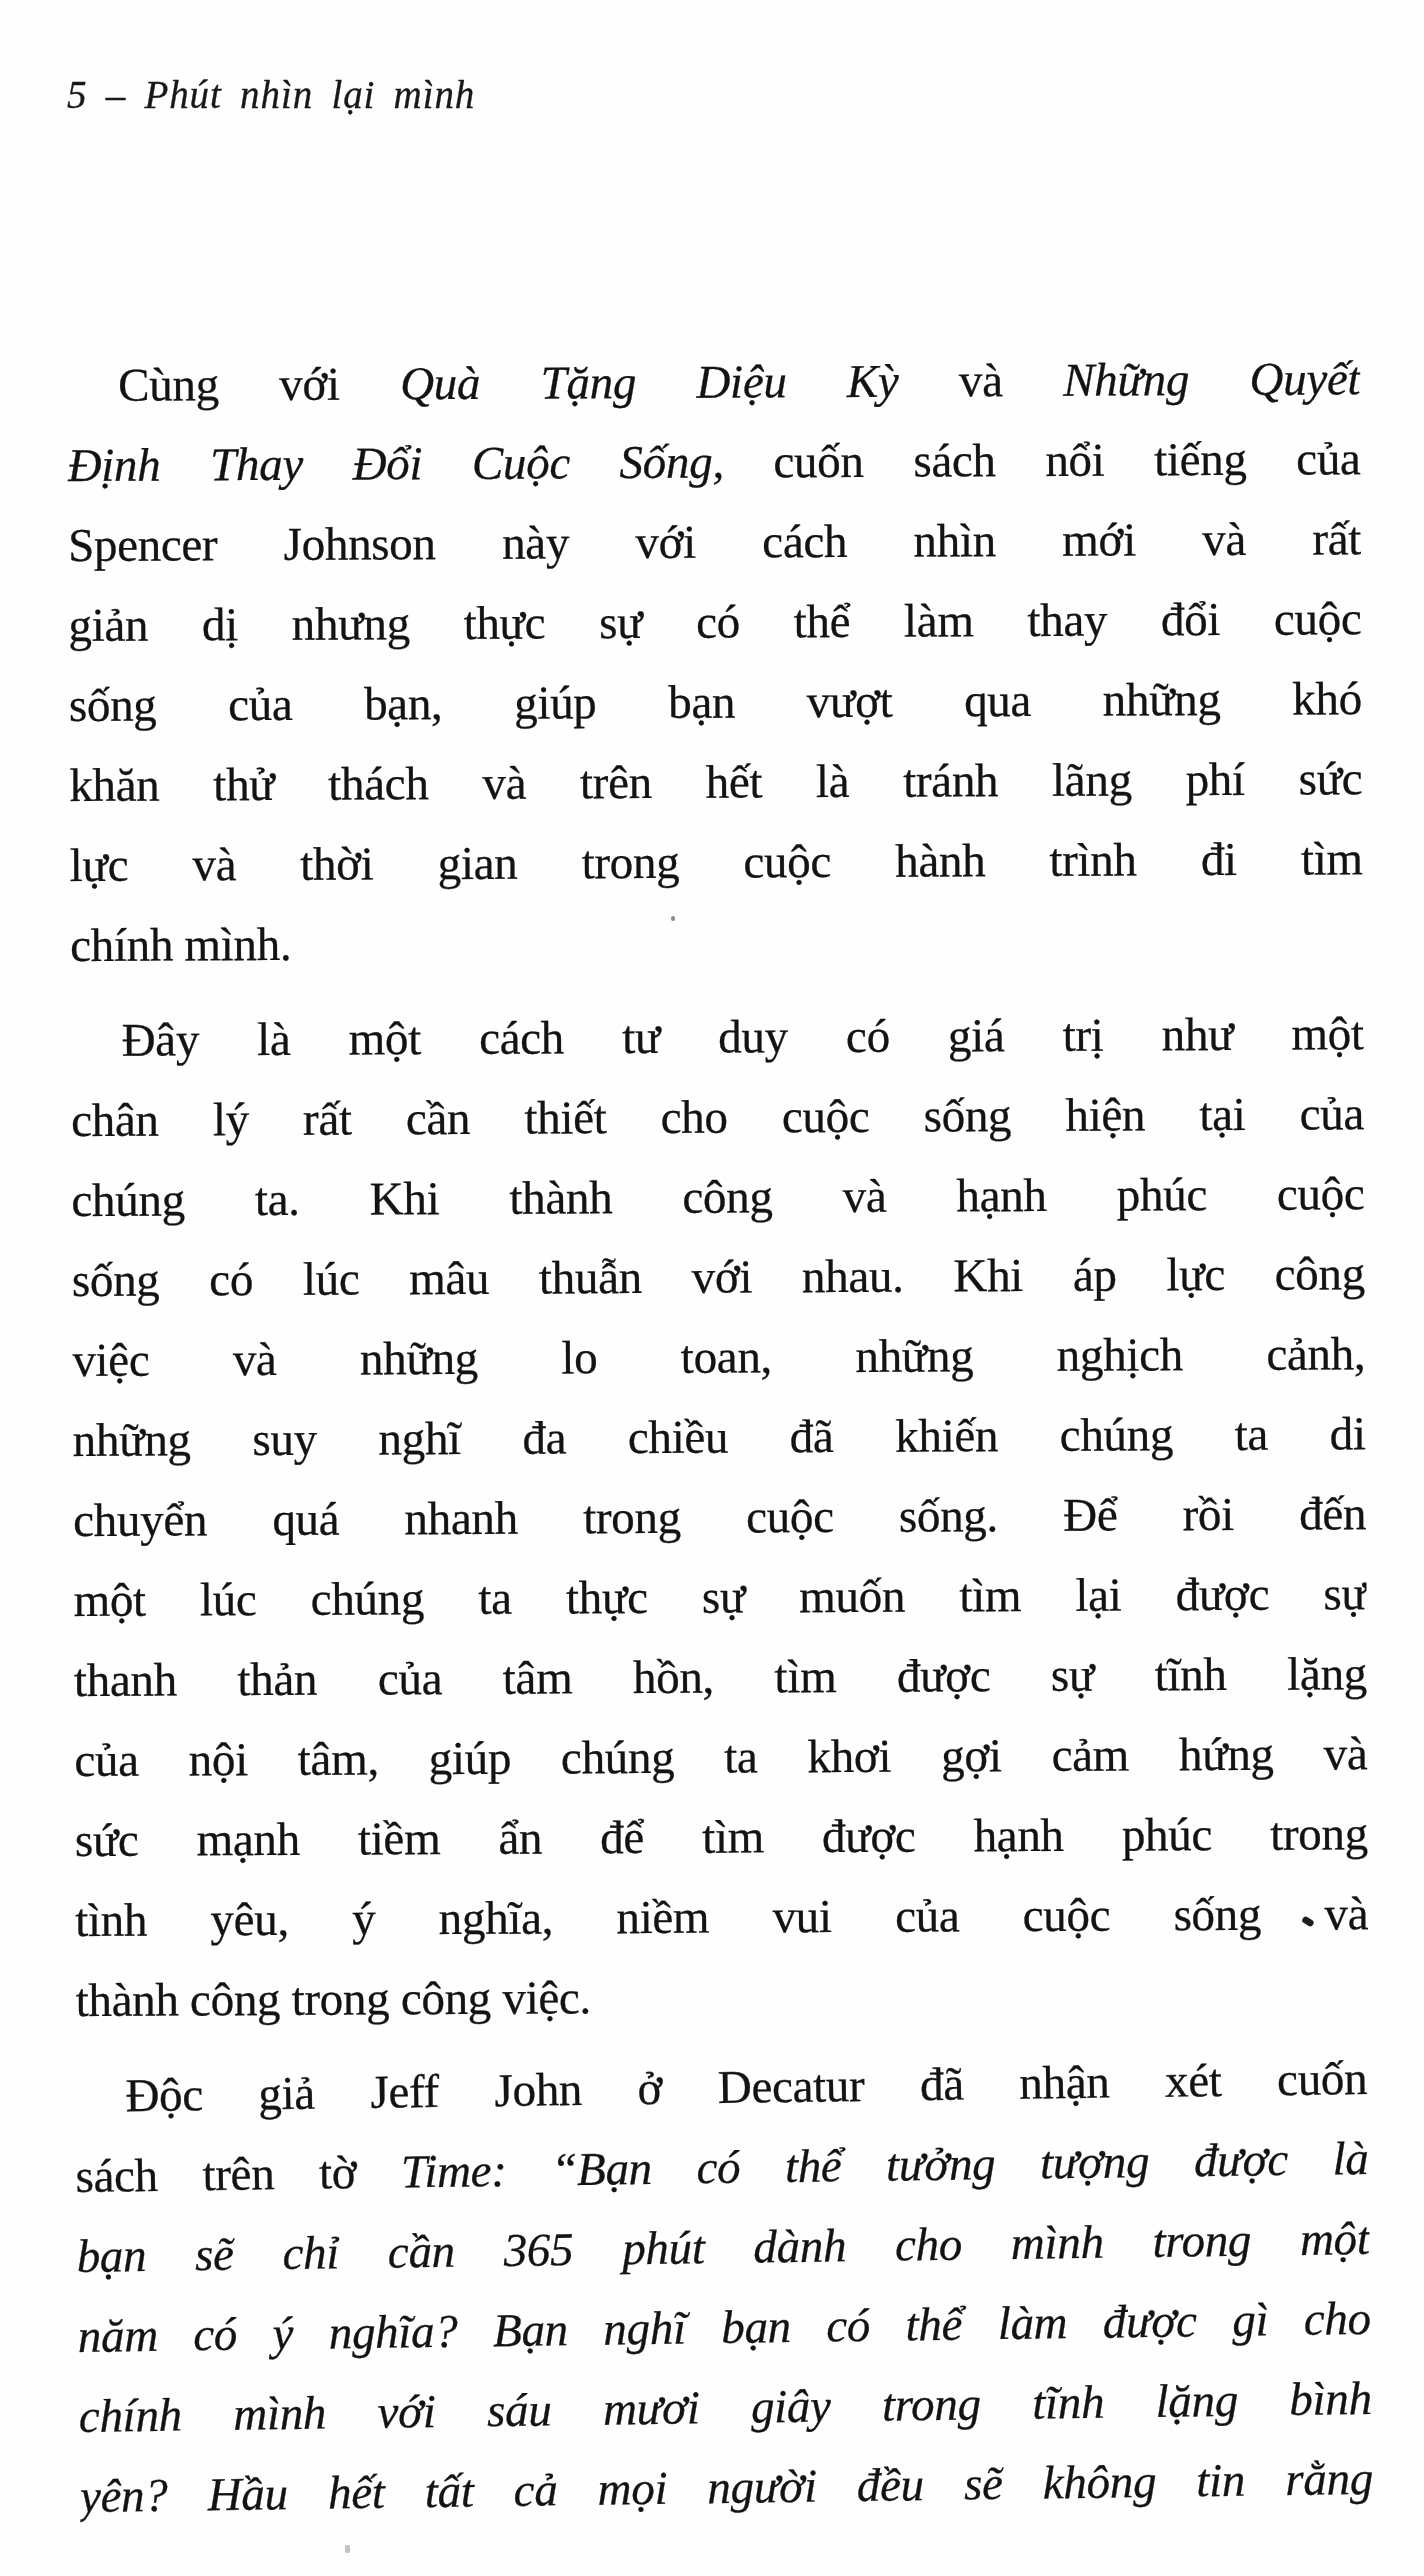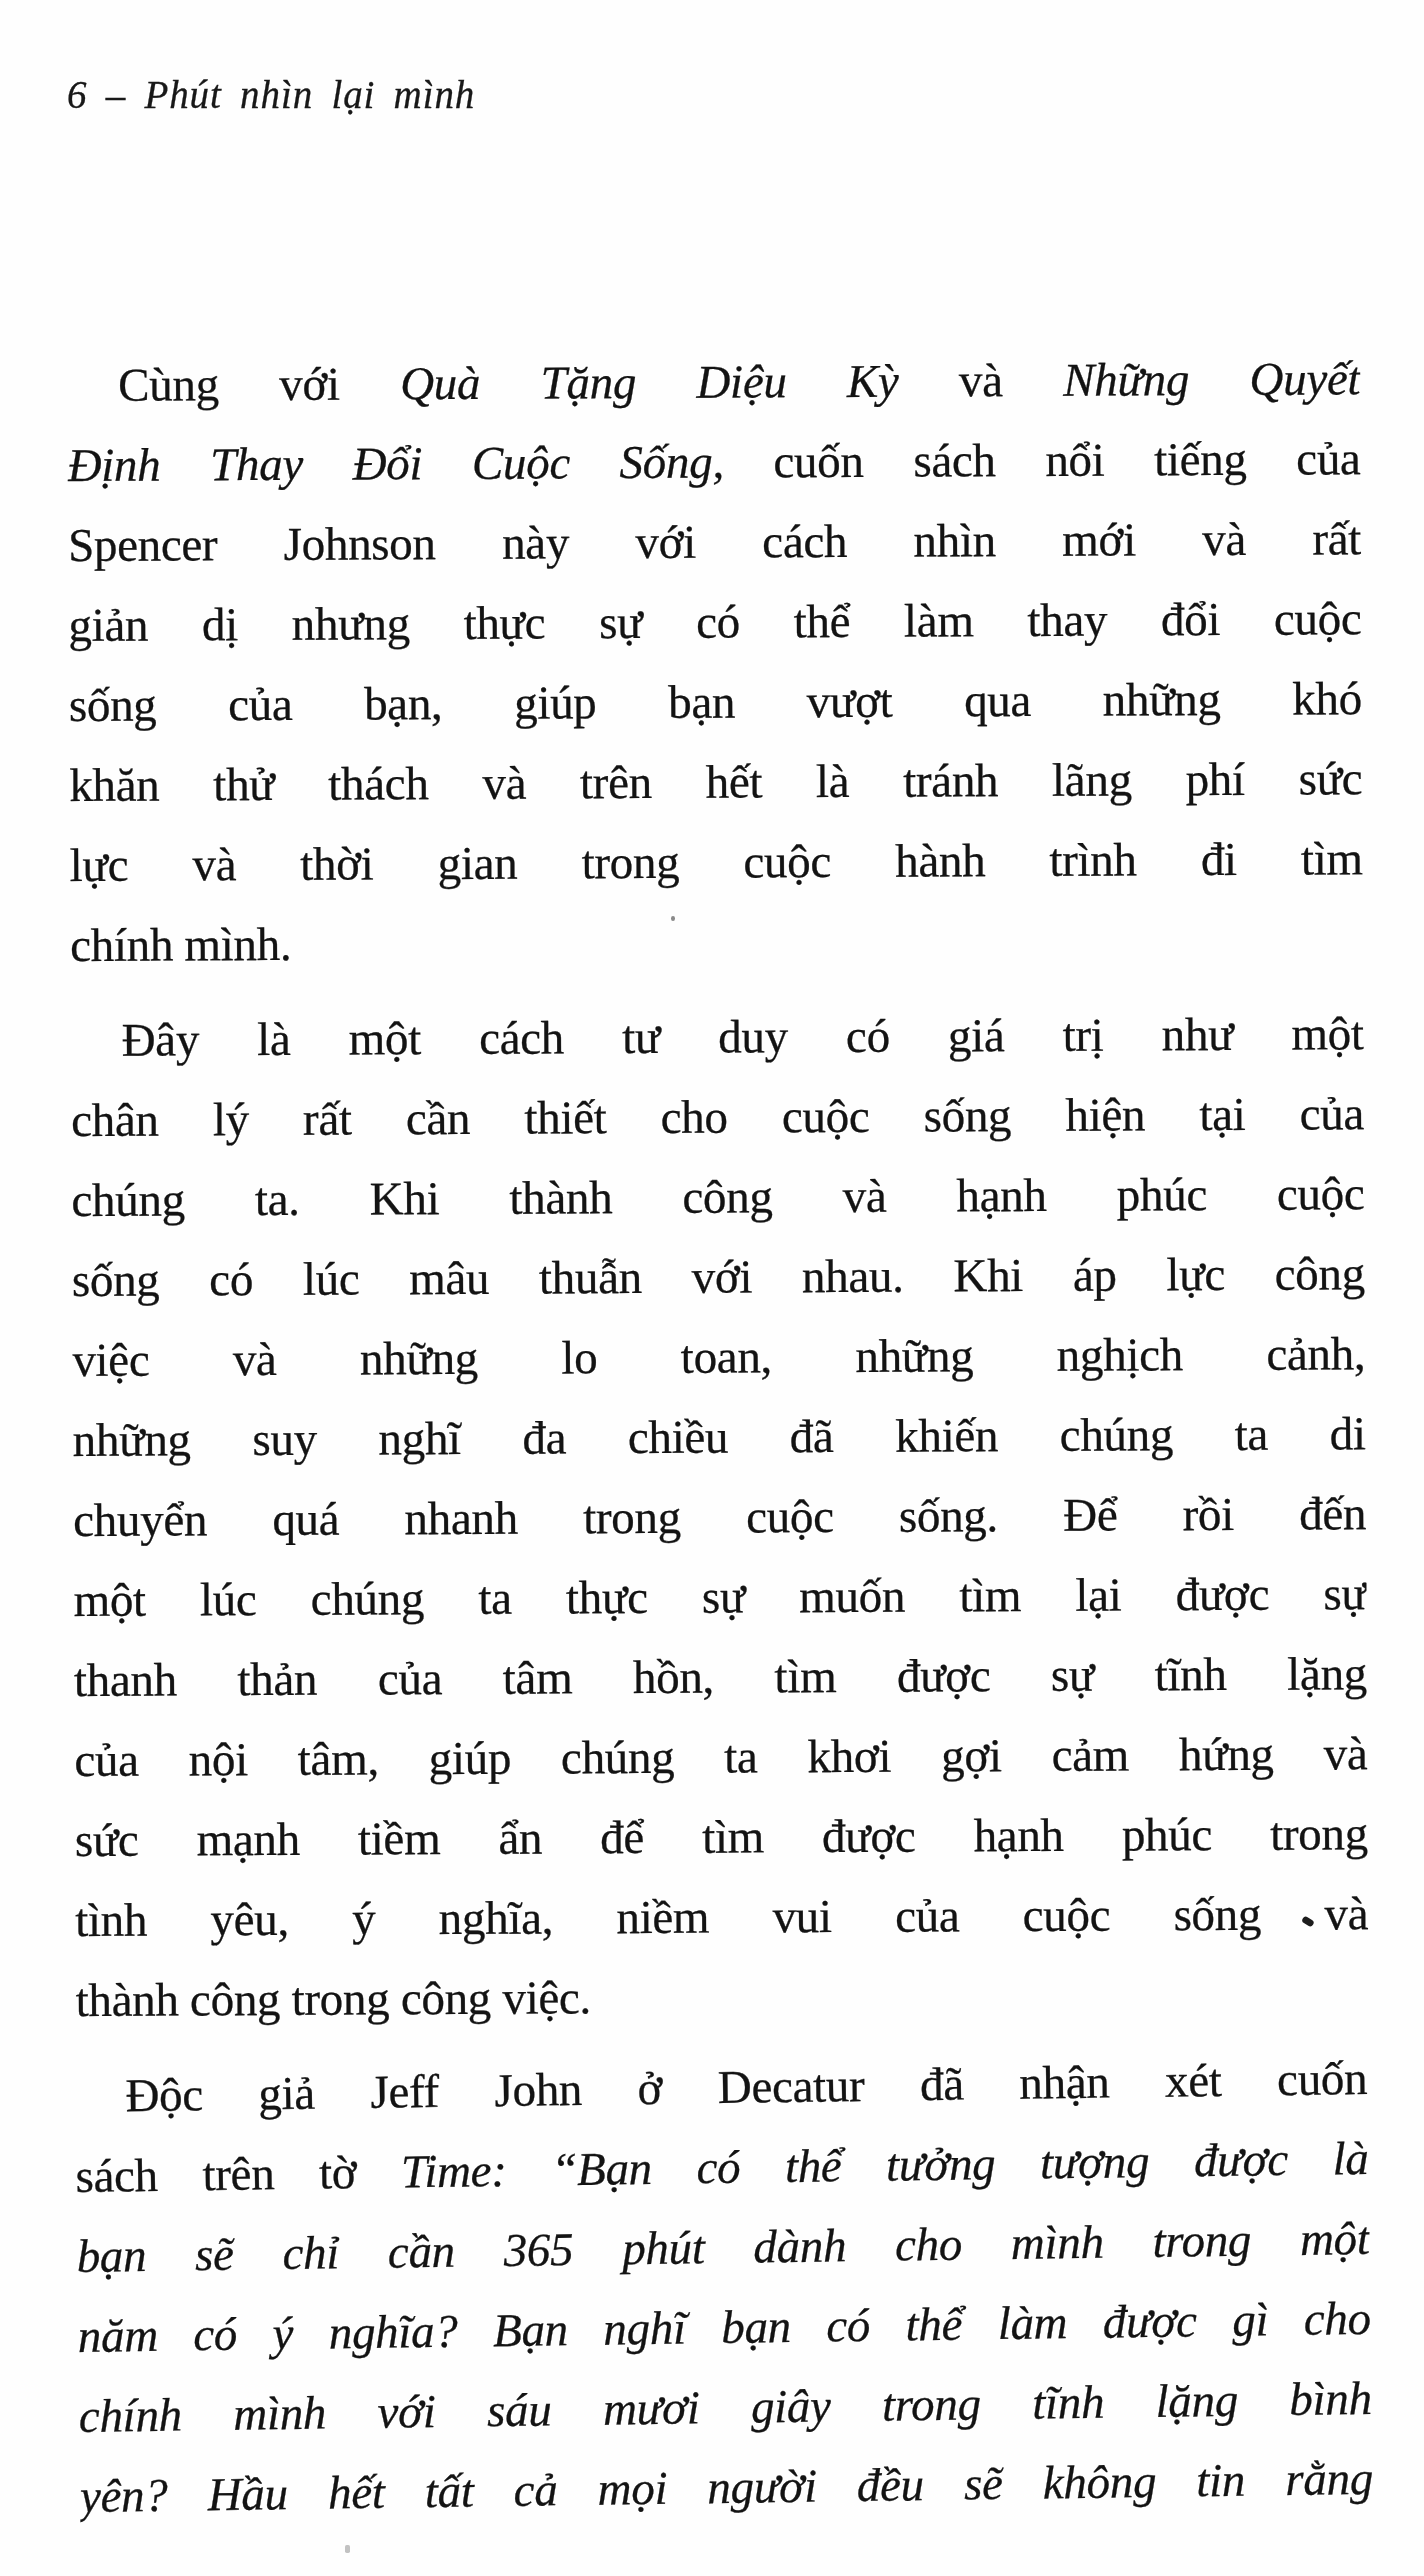--- a/index.html
+++ b/index.html
@@ -75,21 +75,21 @@
     background: #c2c2c2;
     border-radius: 1.7px;
   }
 </style>
 </head>
 <body>
 
 <div class="sheet">
 
   <div class="running-header">
-    <span>6 – Phút nhìn lại mình</span>
+    <span>5 – Phút nhìn lại mình</span>
   </div>
 
   <div class="text-block">
 
     <p class="para para-intro">
       <span class="line j"><span>Cùng với </span><span class="it">Quà Tặng Diệu Kỳ</span><span> và </span><span class="it">Những Quyết</span></span>
       <span class="line j"><span class="it">Định Thay Đổi Cuộc Sống,</span><span> cuốn sách nổi tiếng của</span></span>
       <span class="line j"><span>Spencer Johnson này với cách nhìn mới và rất</span></span>
       <span class="line j"><span>giản dị nhưng thực sự có thể làm thay đổi cuộc</span></span>
       <span class="line j"><span>sống của bạn, giúp bạn vượt qua những khó</span></span>

